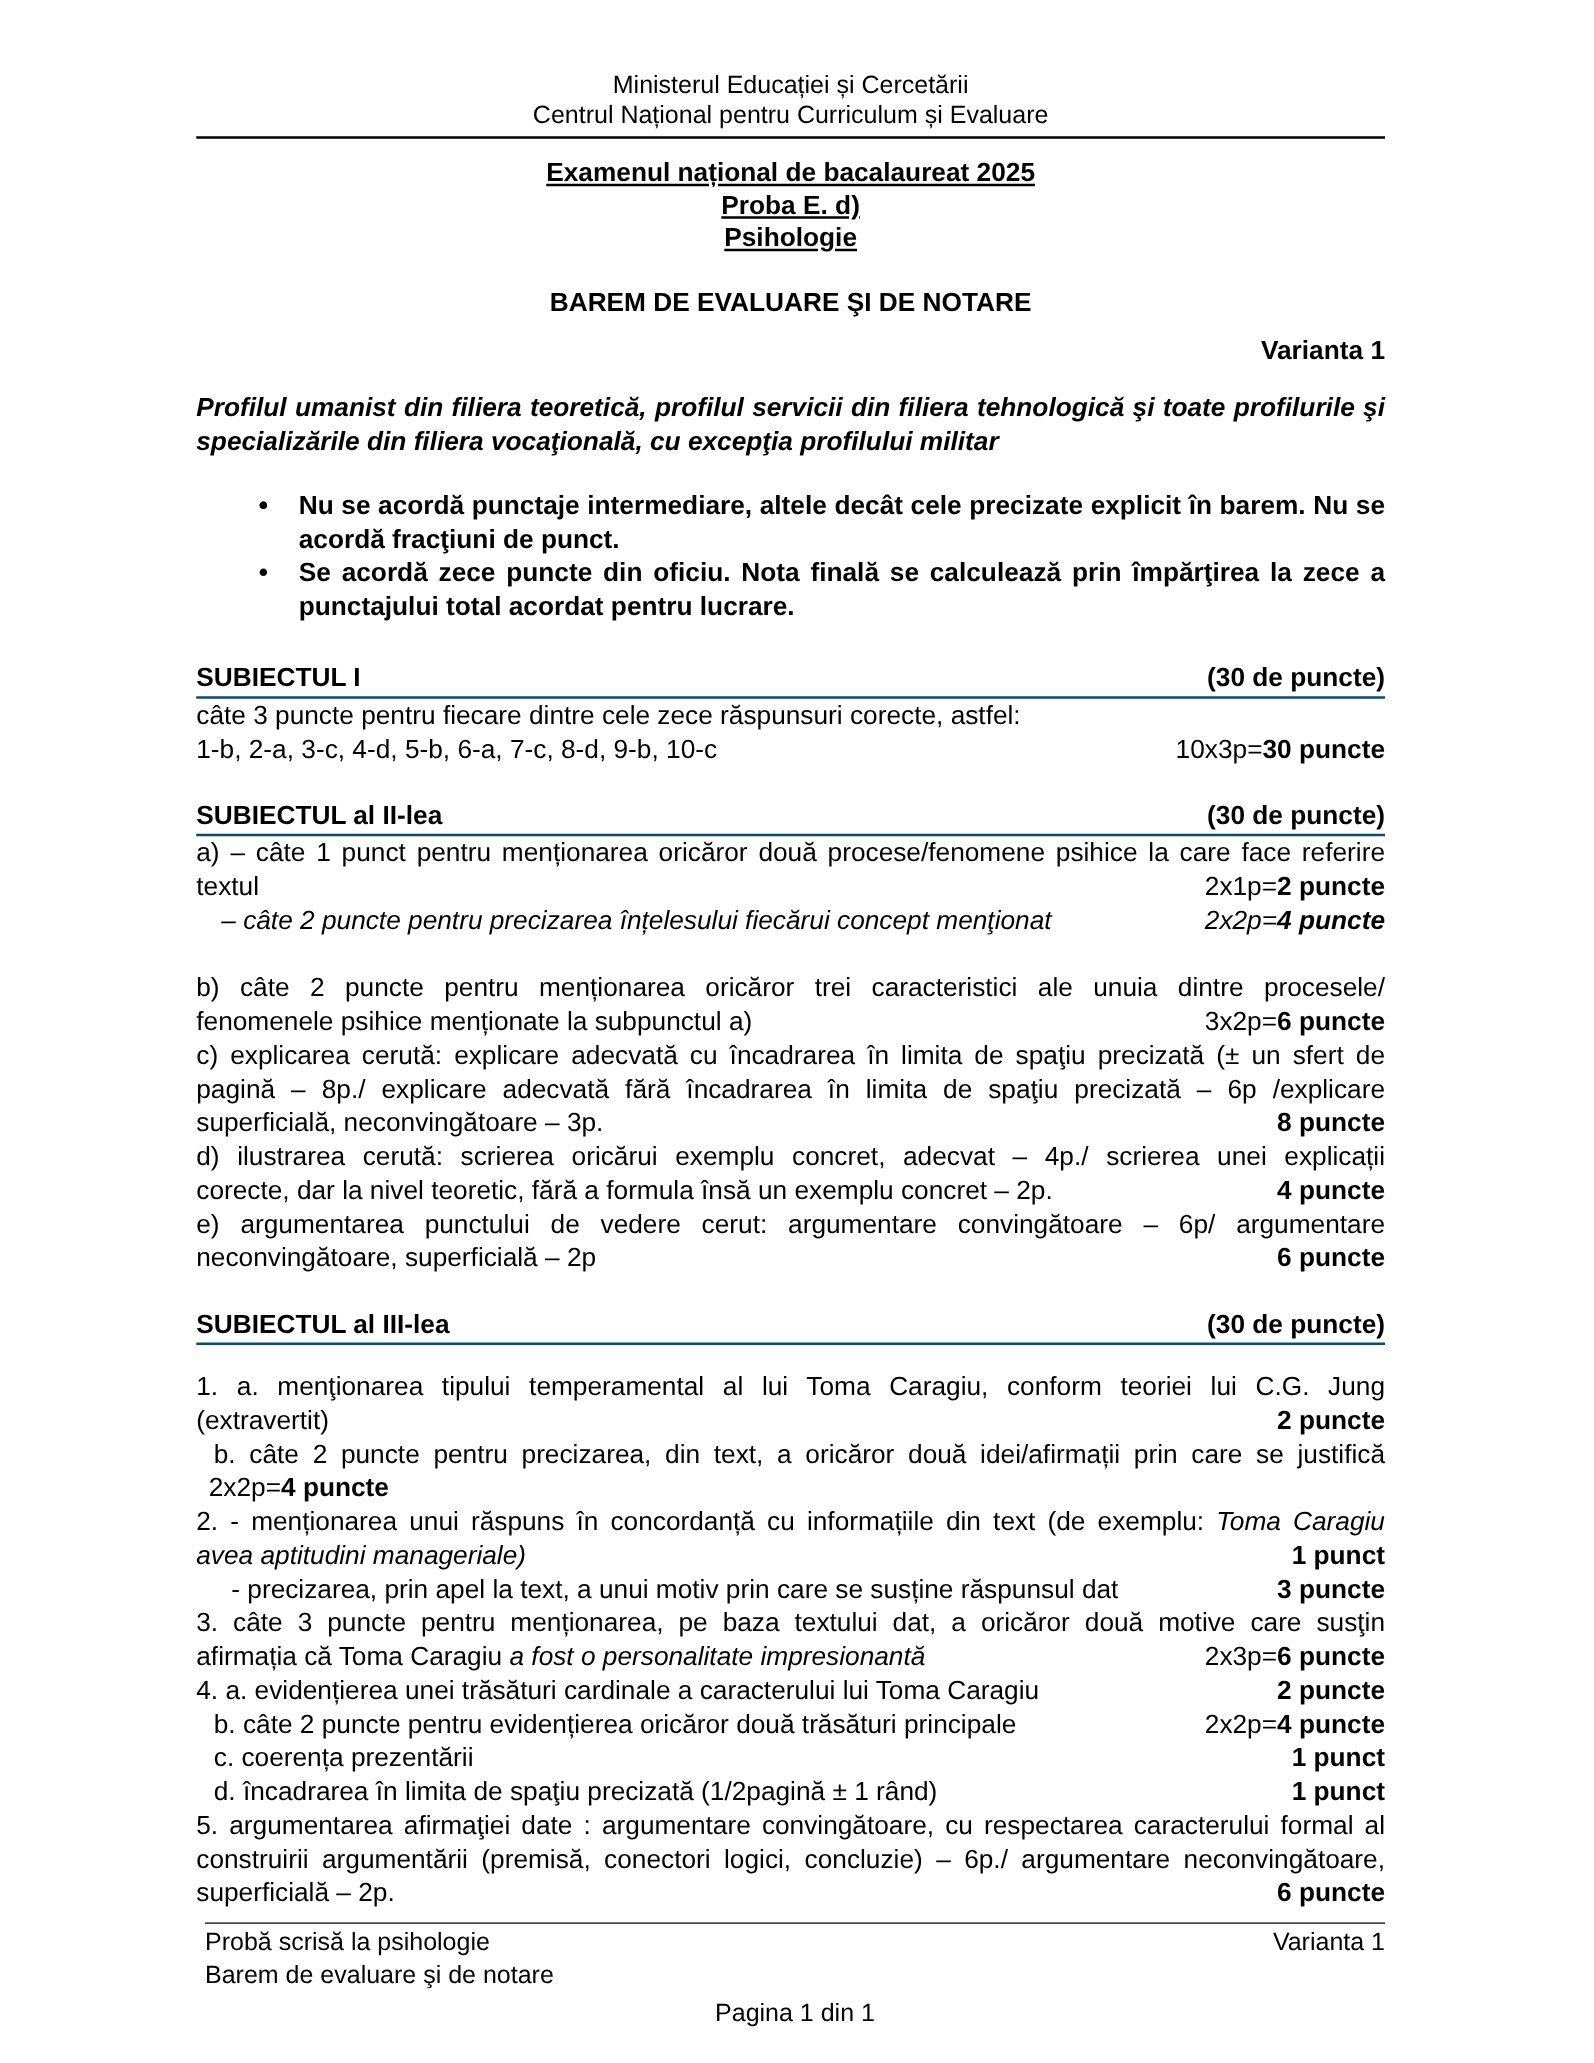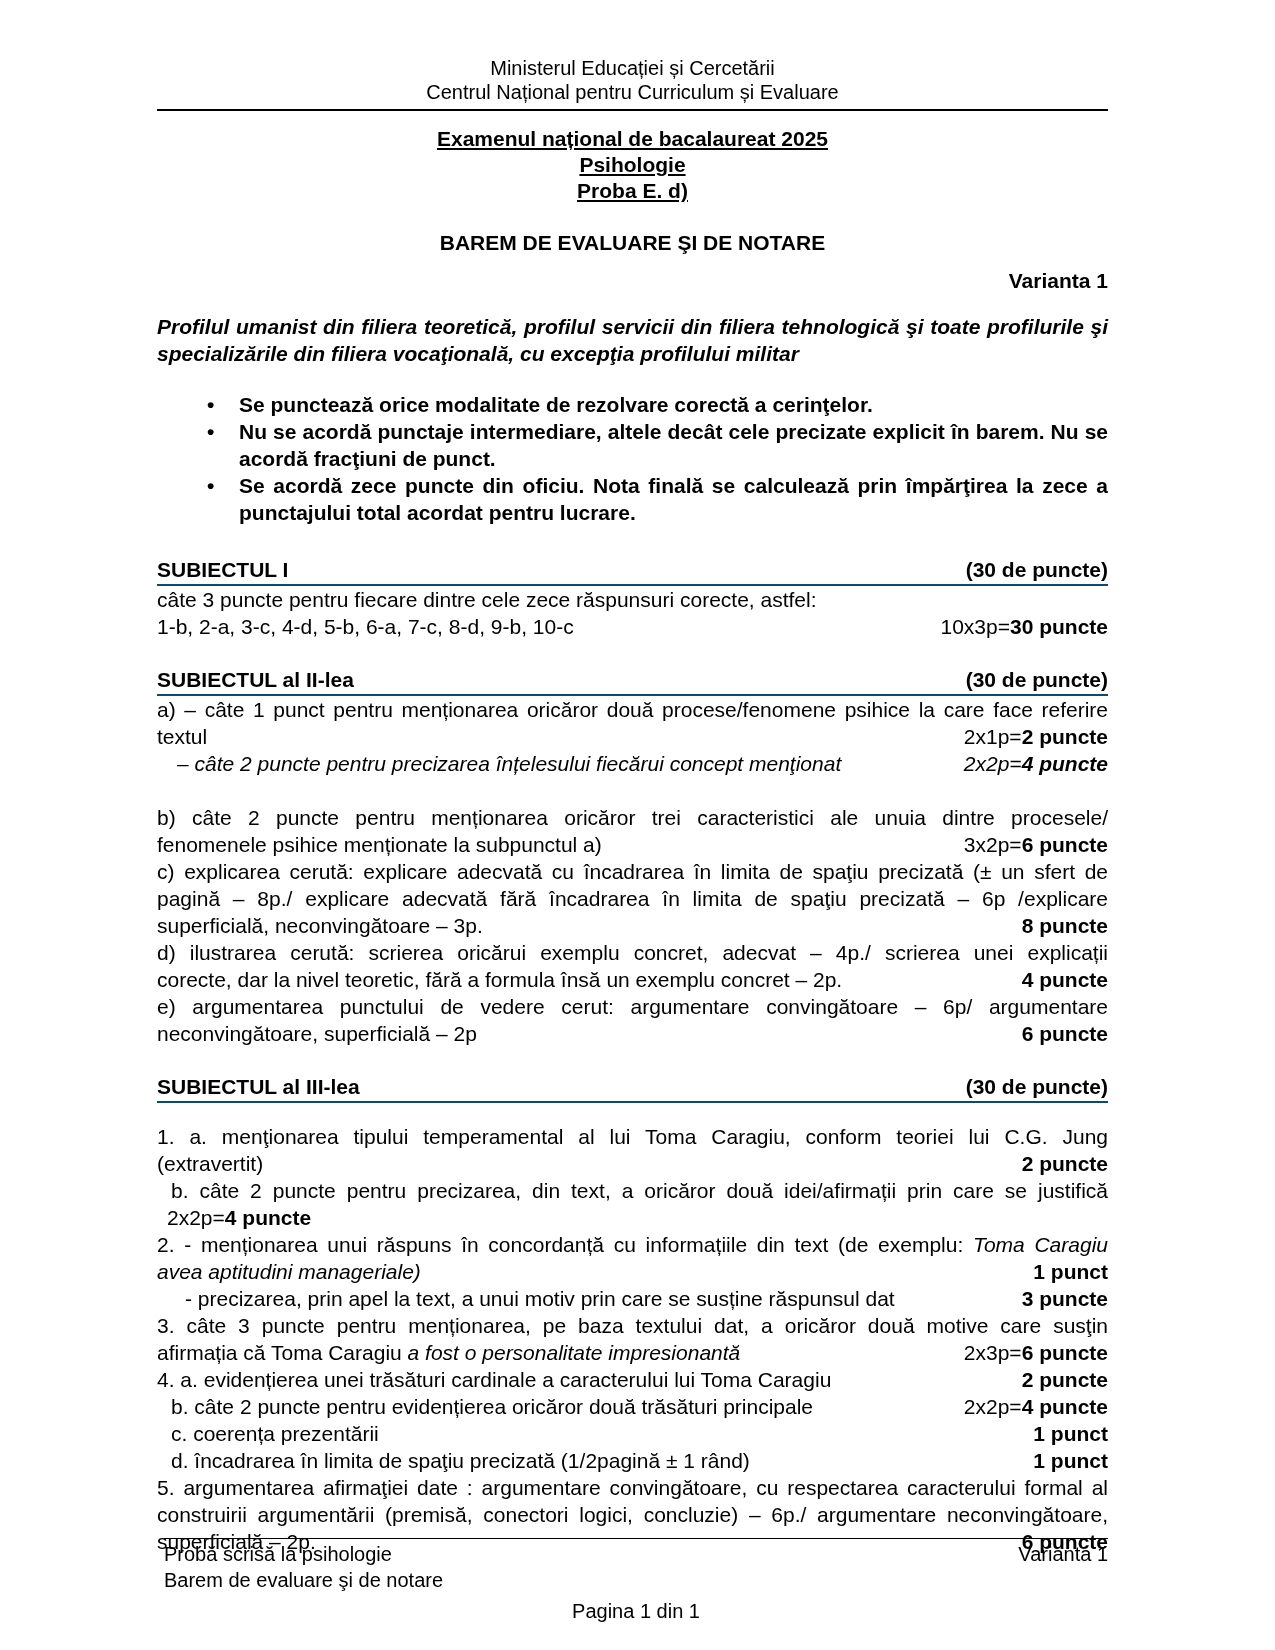--- a/index.html
+++ b/index.html
@@ -49,32 +49,32 @@
 
   <div class="doc-header">
     <div>Ministerul Educației și Cercetării</div>
     <div>Centrul Național pentru Curriculum și Evaluare</div>
   </div>
 
   <div class="header-rule"></div>
 
   <div class="title-block">
     <div>Examenul național de bacalaureat 2025</div>
+    <div>Proba E. d)</div>
     <div>Psihologie</div>
-    <div>Proba E. d)</div>
   </div>
 
   <div class="heading">BAREM DE EVALUARE ŞI DE NOTARE</div>
 
   <div class="variant">Varianta 1</div>
 
   <div class="profile-note">Profilul umanist din filiera teoretică, profilul servicii din filiera tehnologică şi toate profilurile şi specializările din filiera vocaţională, cu excepţia profilului militar</div>
 
   <div class="bullets">
-      <div class="bullet"><span class="bdot">•</span><span class="btext">Se punctează orice modalitate de rezolvare corectă a cerinţelor.</span></div>
+      <div class="bullet"><span class="bdot">•</span></div>
       <div class="bullet"><span class="bdot">•</span><span class="btext">Nu se acordă punctaje intermediare, altele decât cele precizate explicit în barem. Nu se acordă fracţiuni de punct.</span></div>
       <div class="bullet"><span class="bdot">•</span><span class="btext">Se acordă zece puncte din oficiu. Nota finală se calculează prin împărţirea la zece a punctajului total acordat pentru lucrare.</span></div>
     </div>
 
   <div>
       <section class="sec">
         <div class="sec-header">
           <span>SUBIECTUL I</span>
           <span>(30 de puncte)</span>
         </div>

